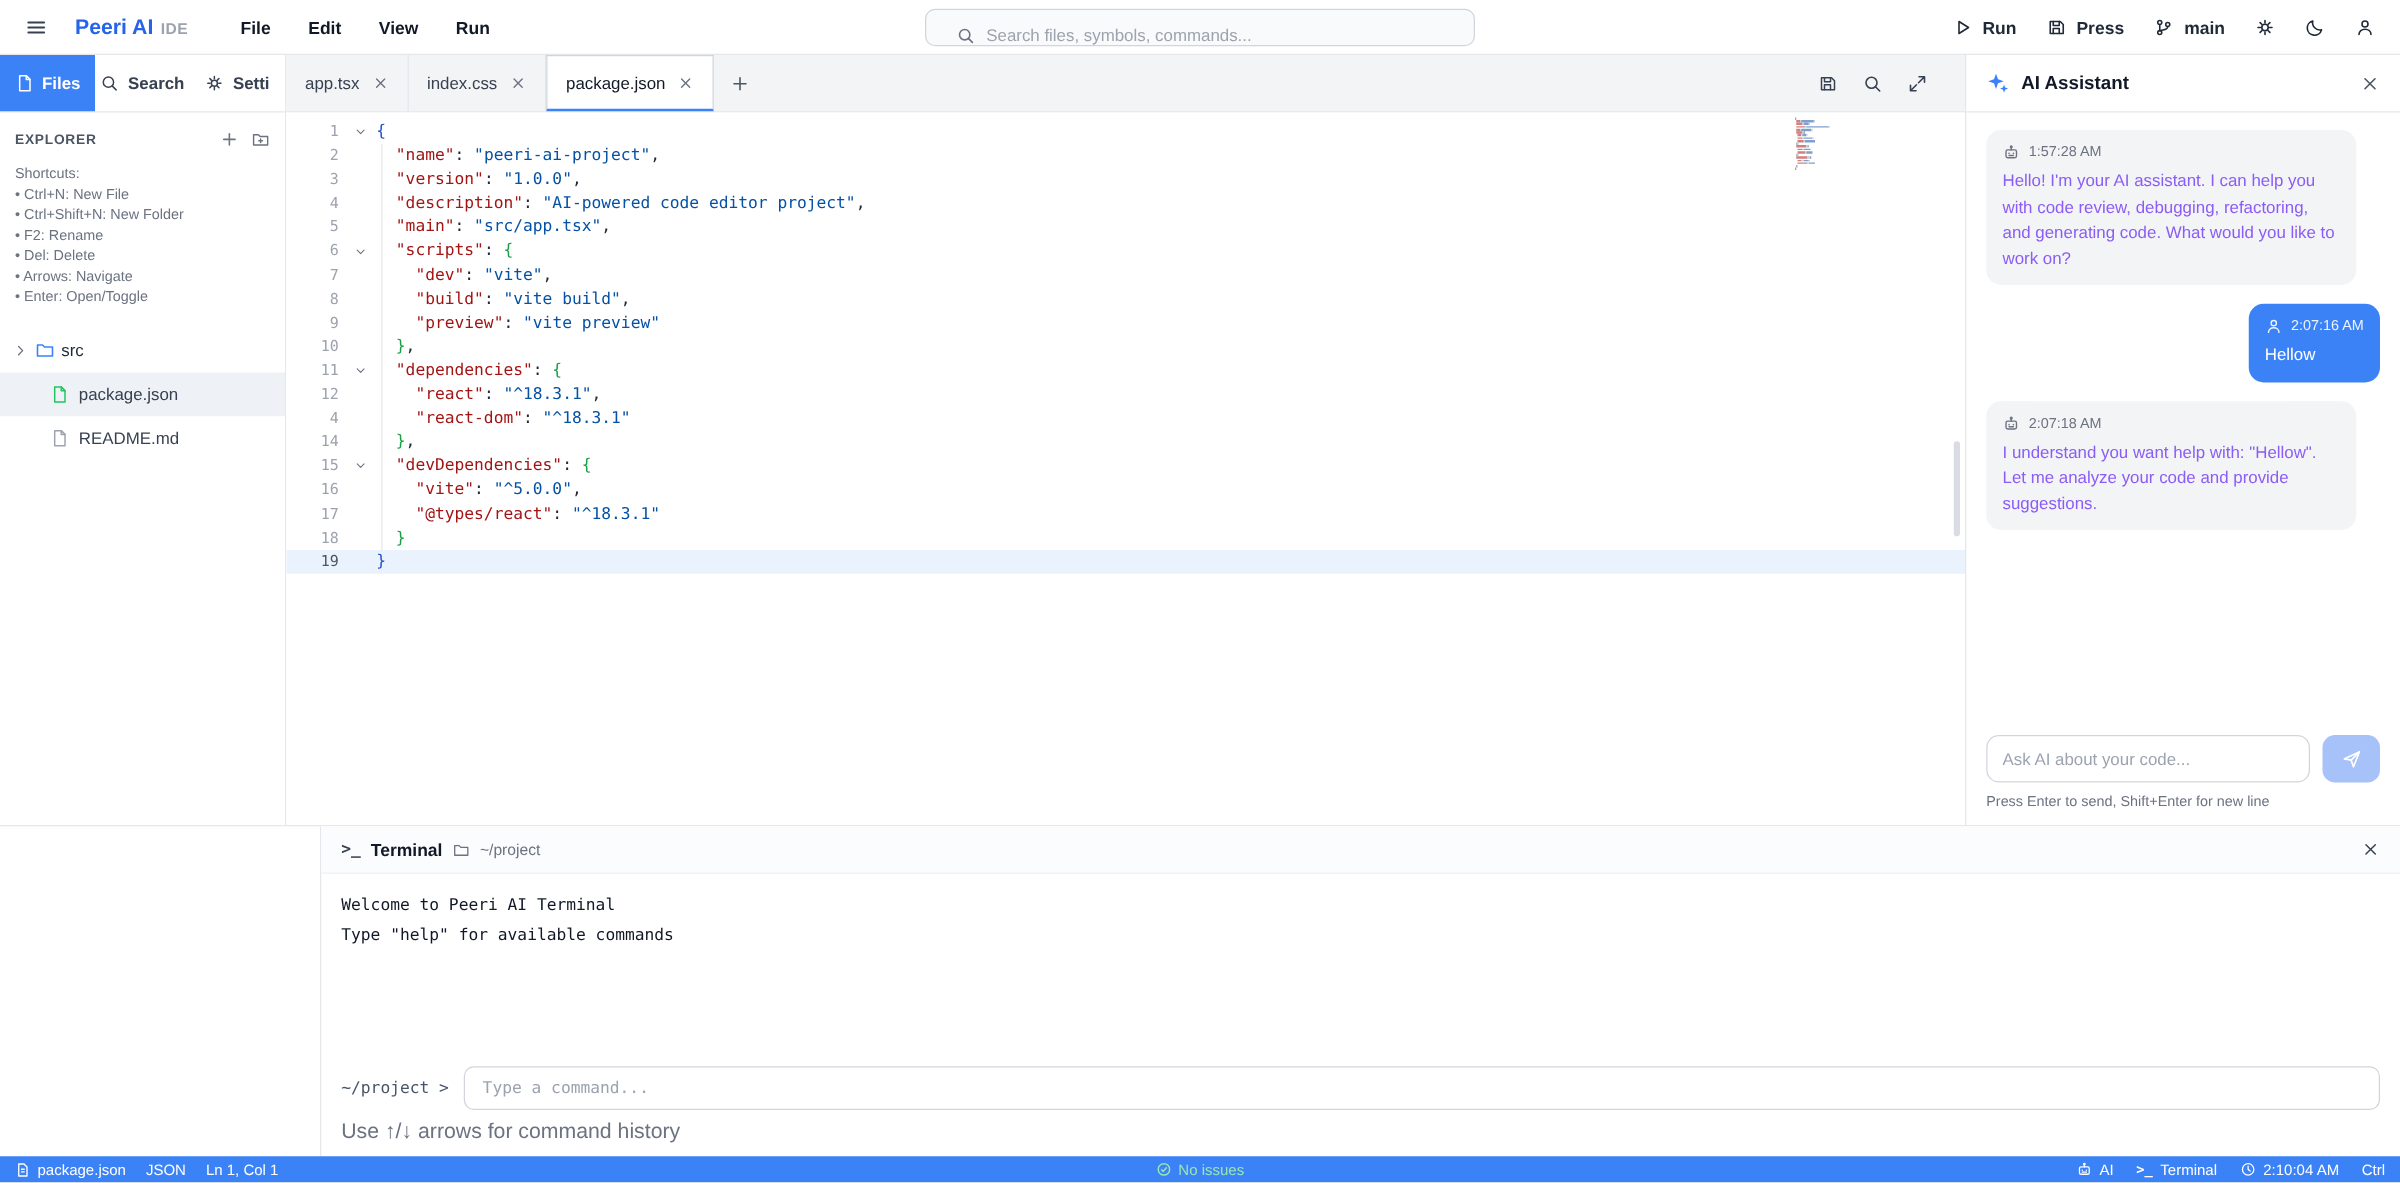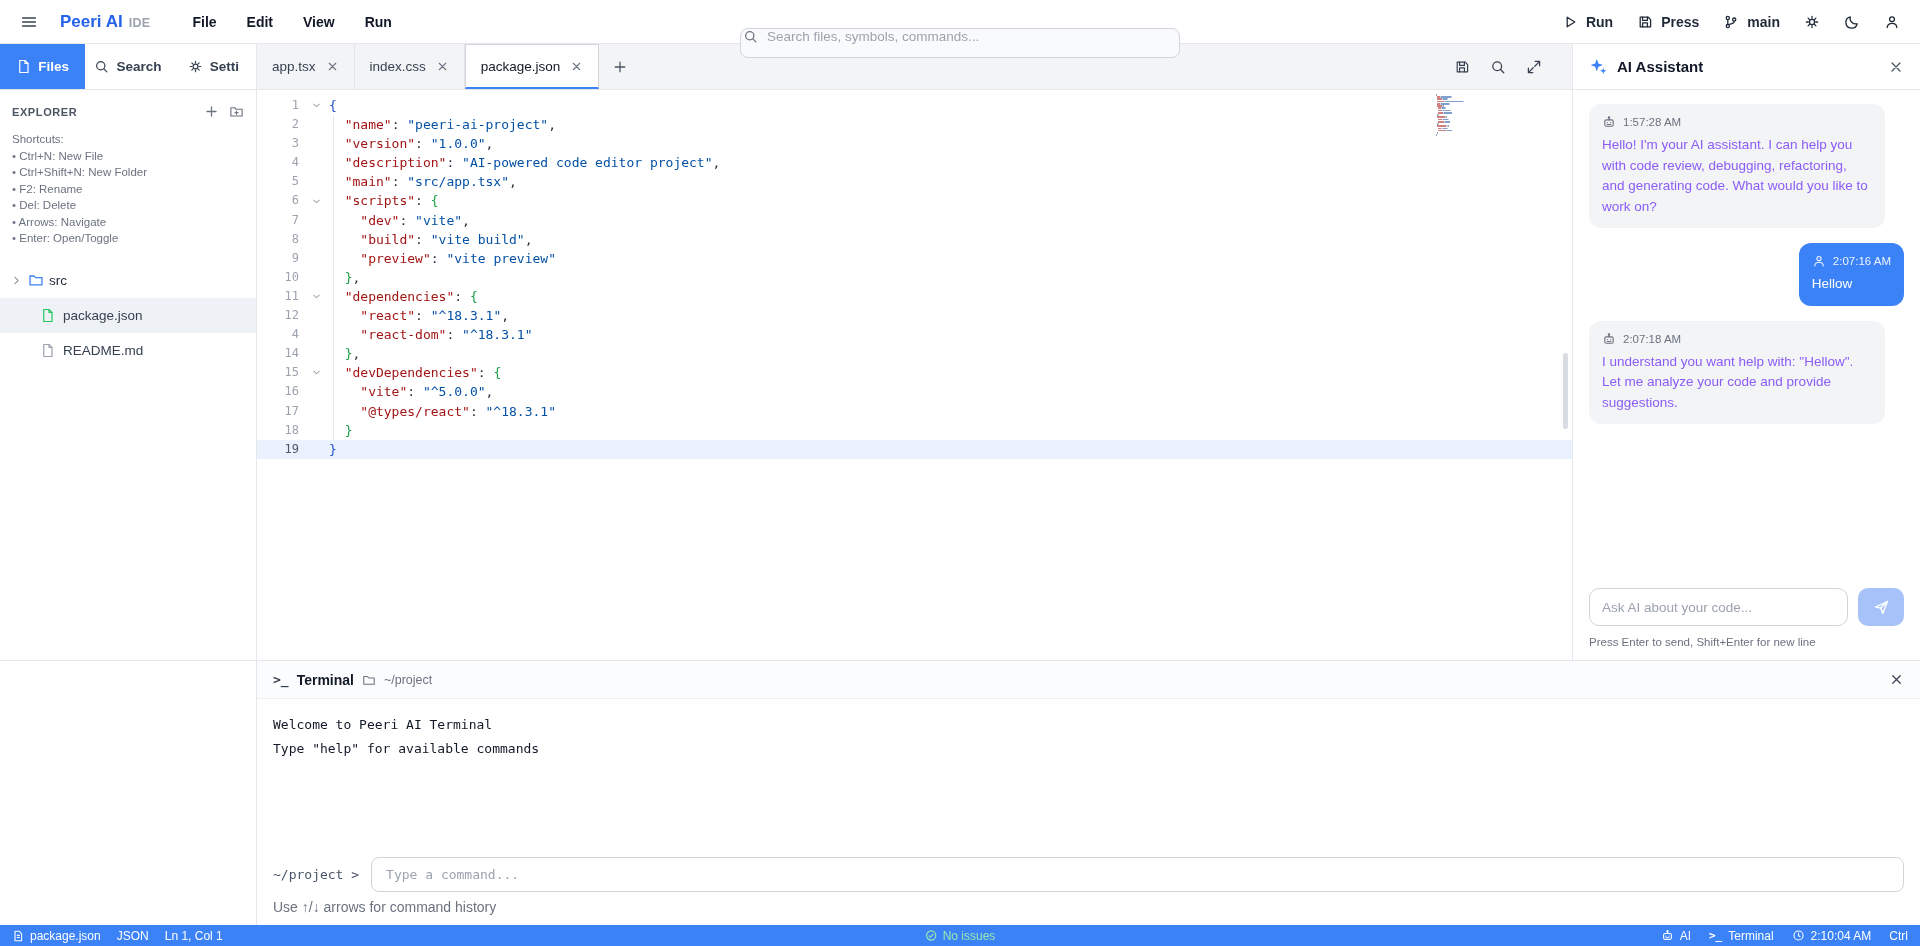--- a/index.html
+++ b/index.html
@@ -12,33 +12,33 @@
   .topbar { height:44px; display:flex; align-items:center; padding:0 20px; gap:14px;
     border-bottom:1px solid #e5e7eb; background:#fff; position:relative; flex-shrink:0; }
   .hamburger { color:#374151; background:none; border:none; cursor:pointer; display:flex; }
   .logo-wrap { display:flex; align-items:baseline; gap:6px; margin-left:8px; }
   .logo { color:#2563eb; font-size:17px; font-weight:bold; }
   .logo-suffix { color:#9ca3af; font-size:12.5px; font-weight:bold; letter-spacing:.3px; }
   .menus { display:flex; gap:30px; margin-left:28px; }
   .menu-item { font-size:14px; color:#111827; font-weight:600; background:none; border:none; cursor:pointer; }
   .search-wrap { position:absolute; left:50%; top:50%; transform:translate(-50%,-50%);
     width:440px; height:30px; border:1px solid #d1d5db; border-radius:8px; background:#f9fafb;
-    display:flex; align-items:flex-start; gap:9px; padding:0 2px; color:#6b7280;margin-top:21px; }
+    display:flex; align-items:flex-end; gap:9px; padding:0 24px; color:#6b7280; }
   .search-wrap input { border:none; outline:none; background:transparent; font-size:13.5px;
     width:100%; color:#111827; font-family:"Liberation Sans", sans-serif; }
   .search-wrap input::placeholder { color:#9ca3af; }
   .tb-actions { margin-left:auto; display:flex; align-items:center; gap:24px; }
   .tb-action { display:flex; align-items:center; gap:8px; font-size:14px; font-weight:600;
     color:#1f2937; background:none; border:none; cursor:pointer; }
 
   
   .main { flex:1; display:flex; min-height:0; }
 
   
-  .sidebar { width:257px; border-right:1px solid #e5e7eb; display:flex; flex-direction:column; flex-shrink:0; }
+  .sidebar { width:229px; border-right:1px solid #e5e7eb; display:flex; flex-direction:column; flex-shrink:0; }
   .sidebar-tabs { height:46px; display:flex; border-bottom:1px solid #e5e7eb; flex-shrink:0; }
   .sidebar-tab { flex:1; display:flex; align-items:center; justify-content:center; gap:7px;
     font-size:13.5px; font-weight:600; color:#374151; white-space:nowrap; overflow:hidden;
     background:none; border:none; cursor:pointer; }
   .sidebar-tab.active { background:#3b82f6; color:#fff; }
   .explorer { flex:1; padding:14px 0 0; overflow:hidden; }
   .explorer-head { display:flex; align-items:center; padding:0 12px; color:#4b5563; }
   .explorer-title { font-size:11px; font-weight:bold; letter-spacing:.6px; }
   .explorer-head .tools { margin-left:auto; display:flex; gap:10px; color:#6b7280; }
   .explorer-head button { background:none; border:none; color:#6b7280; cursor:pointer; display:flex; }
@@ -114,21 +114,21 @@
   .term-cwd { font-size:12.5px; color:#6b7280; }
   .term-header .close-btn { margin-left:auto; background:none; border:none; color:#374151; cursor:pointer; display:flex; }
   .term-body { flex:1; padding:14px 16px; font-family:"DejaVu Sans Mono", monospace;
     font-size:13px; color:#111827; }
   .term-line { line-height:24px; white-space:pre; }
   .term-prompt-row { display:flex; align-items:center; gap:12px; margin:0 16px; }
   .term-path { font-family:"DejaVu Sans Mono", monospace; font-size:13px; color:#475569; white-space:nowrap; }
   .term-input { flex:1; height:35px; border:1px solid #d1d5db; border-radius:8px; padding:0 14px;
     font-family:"DejaVu Sans Mono", monospace; font-size:13px; color:#111827; outline:none; }
   .term-input::placeholder { color:#9aa3af; }
-  .term-hint { margin:7px 16px 10px; font-size:14px; color:#6b7280; }
+  .term-hint { margin:7px 16px 10px; font-size:17px; color:#6b7280; }
 
   
   .statusbar { height:21px; background:#3b82f6; color:#fff; display:flex; align-items:center;
     padding:0 12px; font-size:12px; gap:18px; position:relative; flex-shrink:0; }
   .status-left { display:flex; align-items:center; gap:16px; }
   .status-item { display:flex; align-items:center; gap:6px; white-space:nowrap; }
   .status-center { position:absolute; left:50%; transform:translateX(-50%);
     display:flex; align-items:center; gap:5px; color:#98e6b0; }
   .status-right { margin-left:auto; display:flex; align-items:center; gap:18px; }
 </style>

